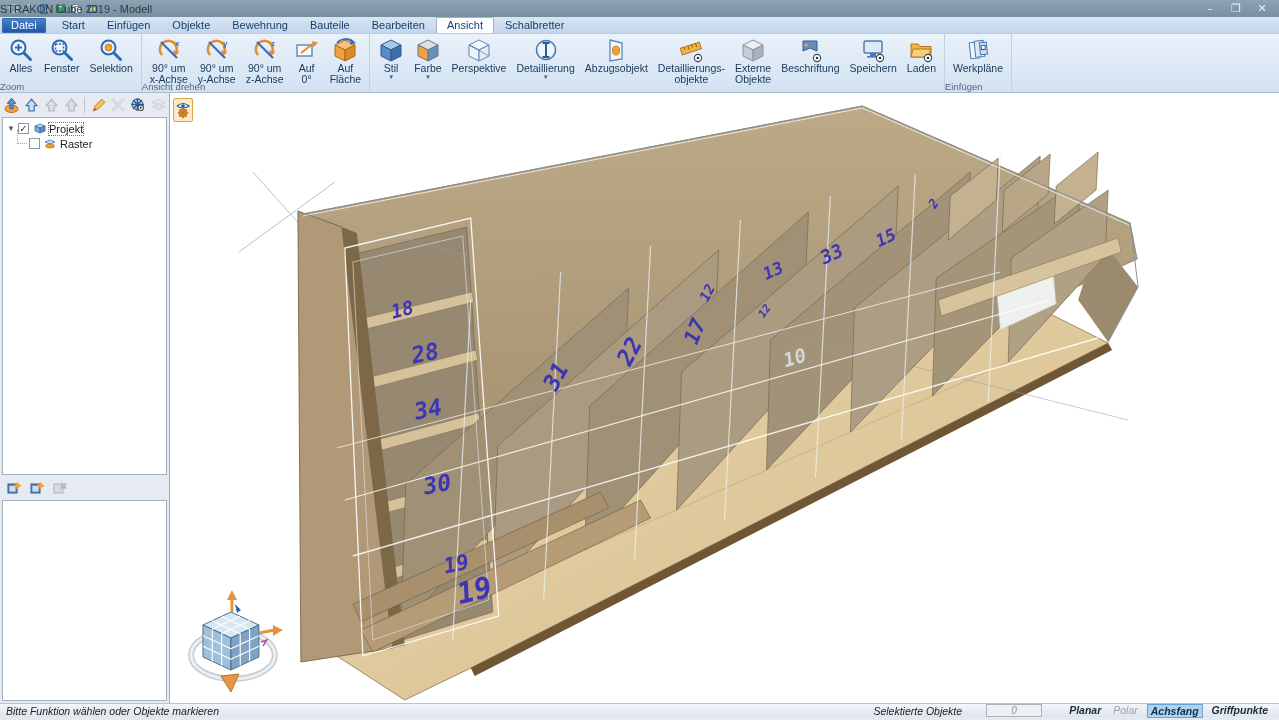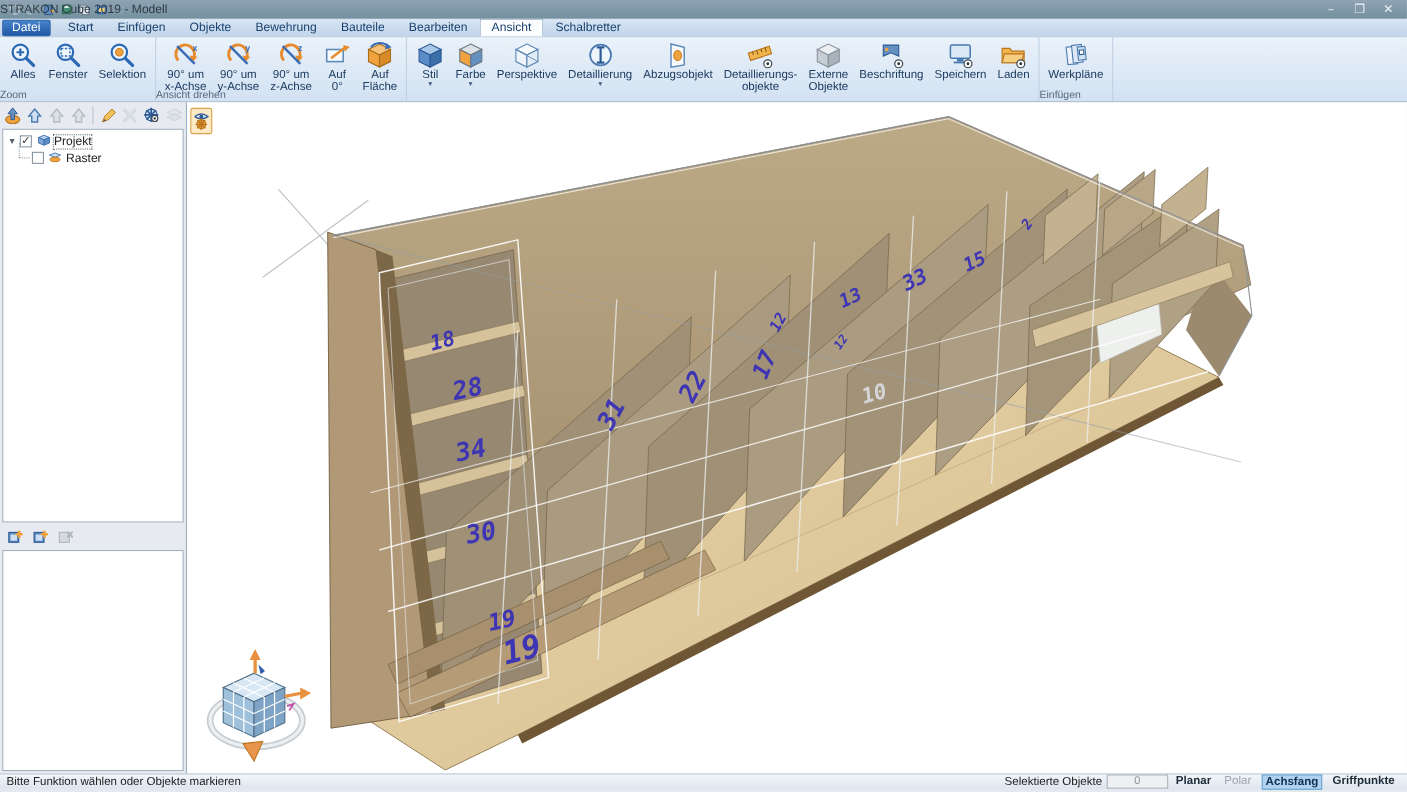--- a/index.html
+++ b/index.html
@@ -46,23 +46,23 @@
   .tree-label { color:#222; }
   .tree-label.focused { outline:1px dotted #6b7886; }
   .mini-toolbar { height:25px; display:flex; align-items:center; gap:4px; padding:0 4px; }
   .lower-box { background:#fff; border:1px solid #a3b0bd; margin:0 2px 2px; flex:1; }
 
   .viewport { flex:1; background:#fff; position:relative; border-left:1px solid #9db0c2; }
   .viewport svg.scene { position:absolute; inset:0; width:100%; height:100%; }
   .mini-btn { position:absolute; left:3px; top:5px; width:20px; height:24px; background:#fde9c4; border:1px solid #d7a44e; border-radius:2px; display:flex; align-items:center; justify-content:center; z-index:5;}
 
   
-  .statusbar { height:14px; background:linear-gradient(#f3f6fa,#dde5ee); border-top:1px solid #b6c3d1; display:flex; align-items:center; font-size:10.5px; color:#222; }
+  .statusbar { height:14px; background:linear-gradient(#f3f6fa,#dde5ee); border-top:1px solid #b6c3d1; display:flex; align-items:center; font-size:10.5px; color:#222;font-style:italic; }
   .status-msg { padding-left:6px; flex:1; }
-  .status-right { display:flex; align-items:center; gap:4px; padding-right:8px; }
+  .status-right { display:flex; align-items:center; gap:24px; padding-right:8px; }
   .count-box { width:56px; height:13px; background:#eef0f2; border:1px solid #a9b3bc; color:#8b959e; display:flex; align-items:center; justify-content:center; font-size:10px; }
   .toggle { padding:0 3px; }
   .toggle.on { color:#1d2b38; font-weight:bold; }
   .toggle.off { color:#9aa5af; }
   .toggle.active { background:#aed2ef; border:1px solid #6da3cf; color:#102f52; font-weight:bold; }
 </style>
 </head>
 <body>
 
 <div class="titlebar">

